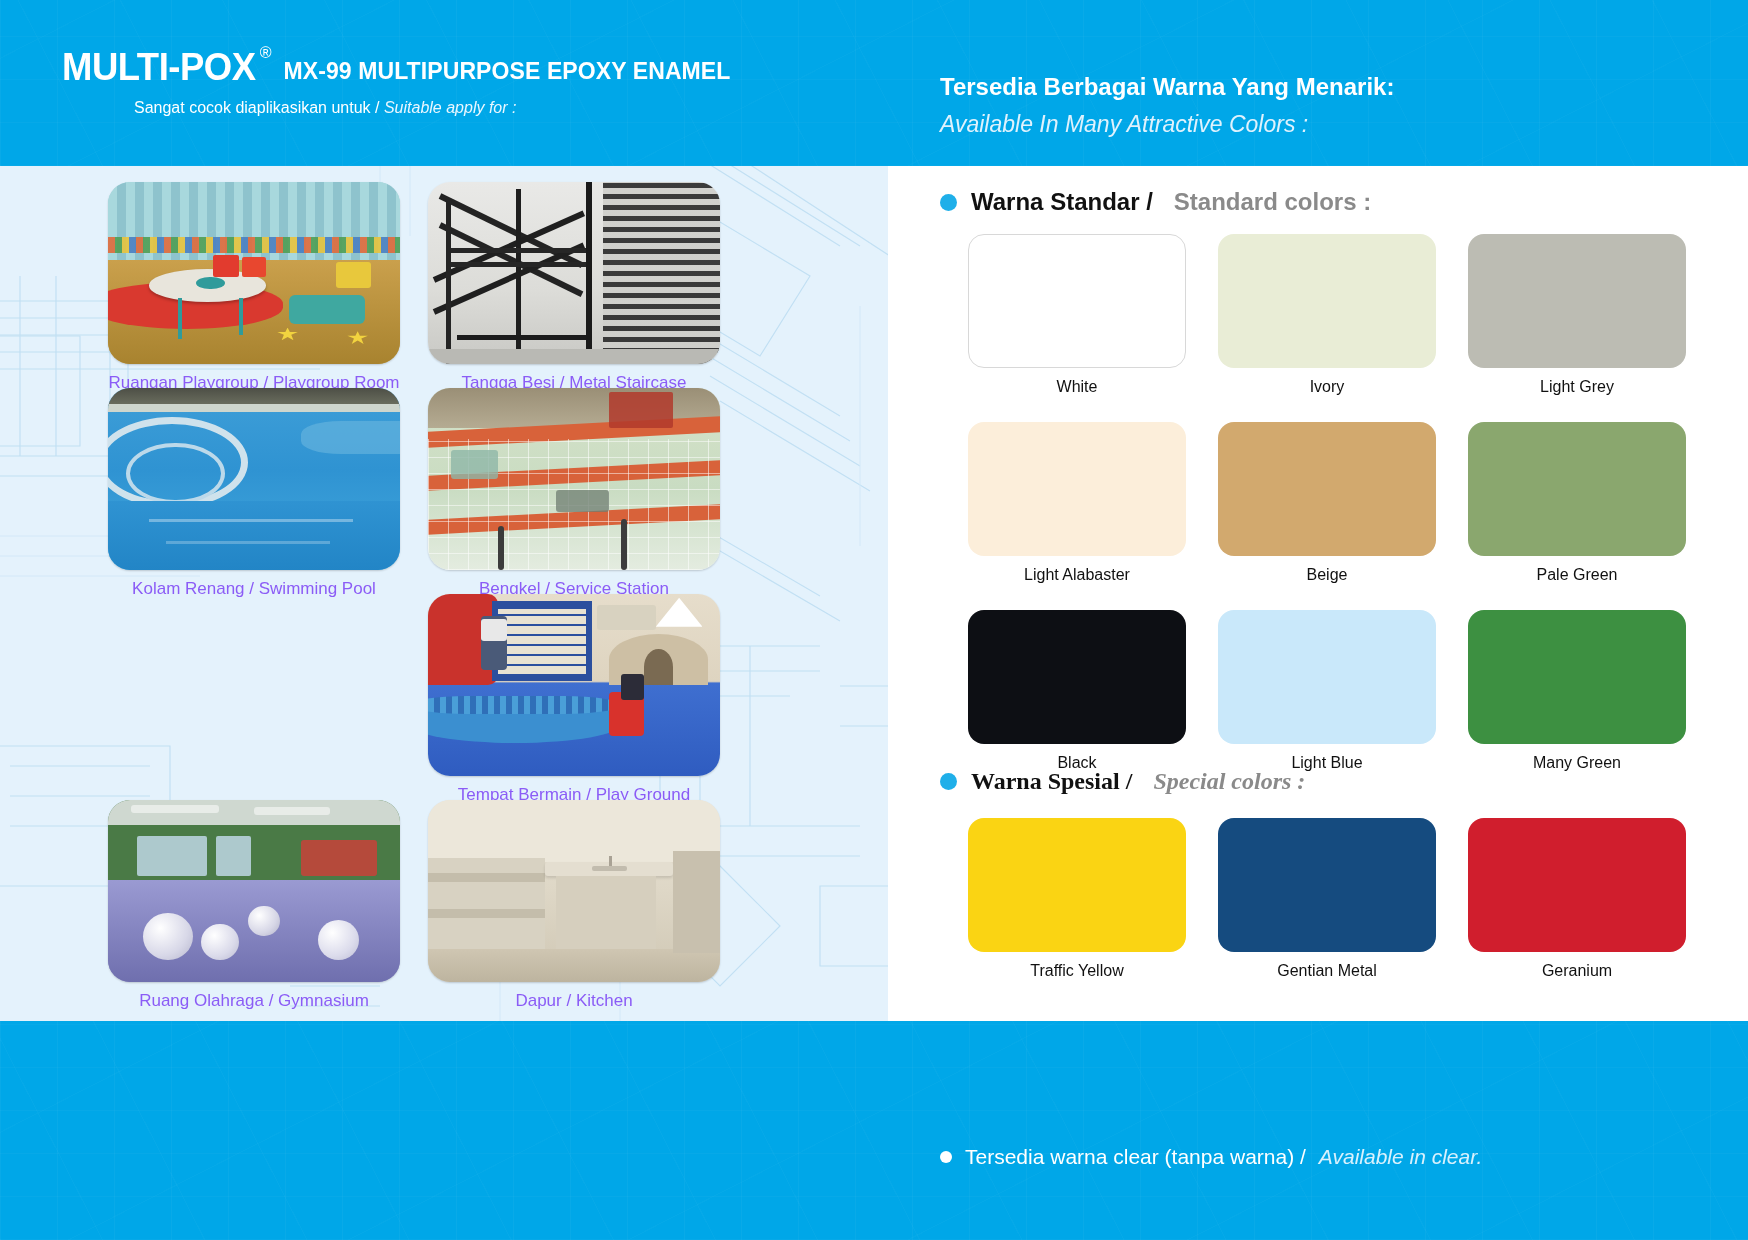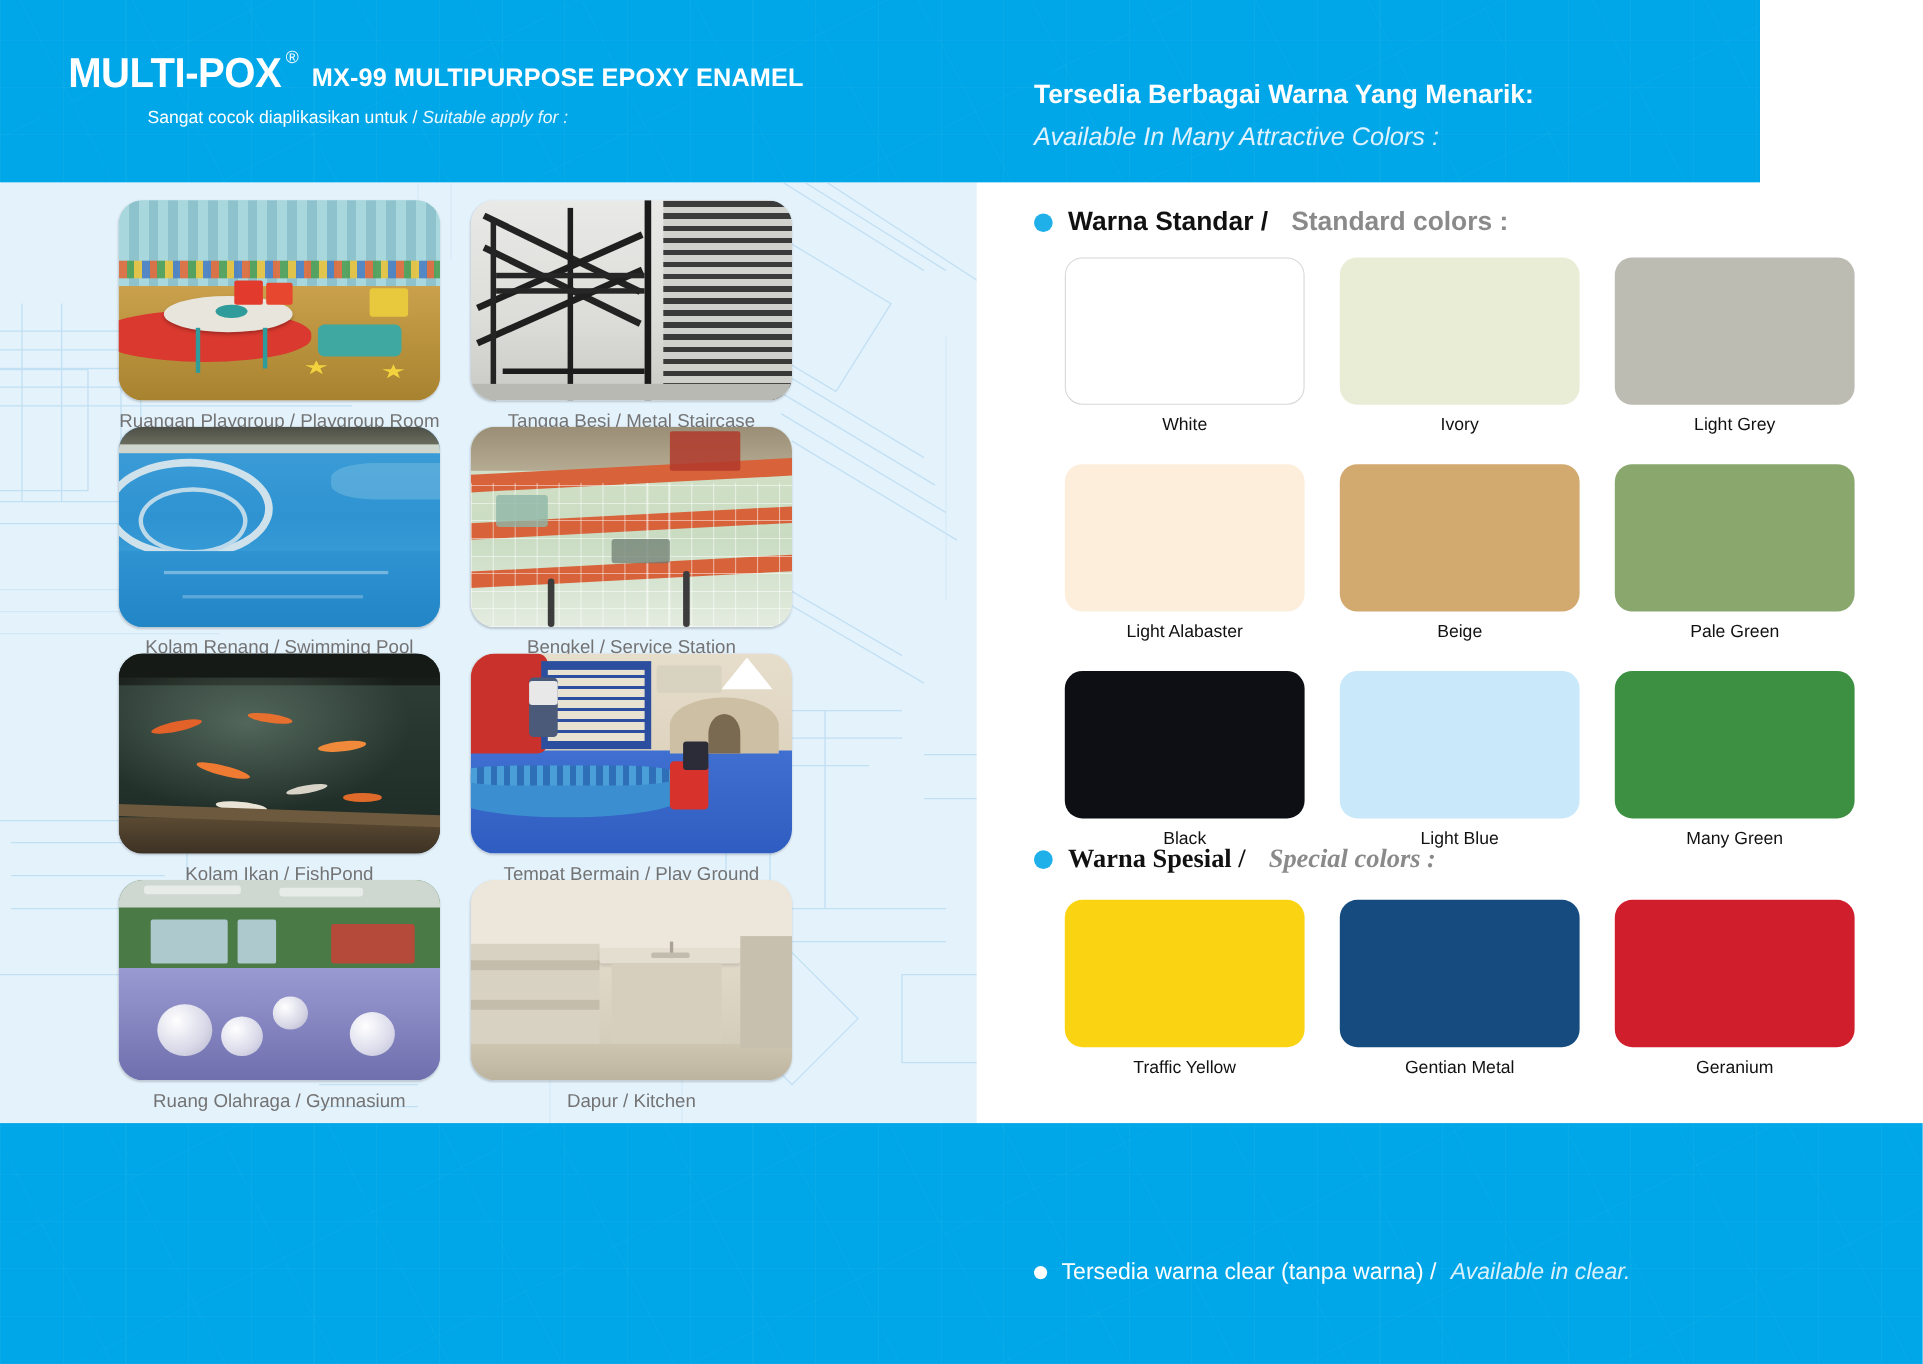--- a/index.html
+++ b/index.html
@@ -17,21 +17,21 @@
   .page {
     position: absolute;
     inset: 0;
     background: #ffffff;
   }
 
   
   .header-band {
     position: absolute;
     left: 0; top: 0;
-    width: 1600px; height: 166px;
+    width: 1748px; height: 166px;
     background: #00a7e8;
     overflow: hidden;
   }
   .blueprint-tex {
     position: absolute;
     inset: 0;
     opacity: .35;
     background-image:
       repeating-linear-gradient(90deg, rgba(255,255,255,.10) 0 1px, transparent 1px 57px),
       repeating-linear-gradient(0deg, rgba(255,255,255,.08) 0 1px, transparent 1px 43px),
@@ -131,21 +131,21 @@
     height: 182px;
     border-radius: 22px;
     overflow: hidden;
     position: relative;
     box-shadow: 0 1px 2px rgba(0,0,0,.18);
   }
   .cap {
     margin-top: 9px;
     text-align: center;
     font-size: 17px;
-    color: #737373;
+    color: #8b5cf6;
     white-space: nowrap;
   }
 
   
   .right-panel {
     position: absolute;
     left: 888px; top: 166px;
     width: 860px; height: 855px;
     background: #ffffff;
   }
@@ -350,37 +350,20 @@
           <div class="sub" style="left:0;top:28%;width:100%;height:72%;background-image:repeating-linear-gradient(90deg,rgba(255,255,255,.55) 0 1px,transparent 1px 20px),repeating-linear-gradient(0deg,rgba(255,255,255,.5) 0 1px,transparent 1px 16px);"></div>
           <div class="sub" style="left:8%;top:34%;width:16%;height:16%;background:#8fb6a8;border-radius:3px;opacity:.8;"></div>
           <div class="sub" style="left:44%;top:56%;width:18%;height:12%;background:#6f7d72;border-radius:3px;opacity:.75;"></div>
           <div class="sub" style="left:24%;top:76%;width:6px;height:24%;background:#3c3c3c;border-radius:3px;"></div>
           <div class="sub" style="left:66%;top:72%;width:6px;height:28%;background:#3c3c3c;border-radius:3px;"></div>
           <div class="sub" style="left:62%;top:2%;width:22%;height:20%;background:#b23a2c;border-radius:2px;opacity:.85;"></div>
         </div>
         <div class="cap">Bengkel / Service Station</div>
       </div>
 
-      <div class="photo-cell" style="left:108px; top:428px;">
-        <div class="photo">
-          <div class="ph-fill" style="background:linear-gradient(180deg,#33413a 0%,#27362f 40%,#1c2823 100%);"></div>
-          <div class="sub" style="left:0;top:0;width:100%;height:16%;background:#161a16;"></div>
-          <div class="sub" style="left:0;top:12%;width:100%;height:76%;background:radial-gradient(ellipse at 40% 30%, rgba(160,190,170,.35) 0%, rgba(40,60,52,.1) 60%);"></div>
-          <div class="sub" style="left:10%;top:34%;width:16%;height:5%;background:#e2622a;border-radius:50%;transform:rotate(-12deg);"></div>
-          <div class="sub" style="left:40%;top:30%;width:14%;height:4.5%;background:#e8702f;border-radius:50%;transform:rotate(8deg);"></div>
-          <div class="sub" style="left:62%;top:44%;width:15%;height:5%;background:#f08a3a;border-radius:50%;transform:rotate(-6deg);"></div>
-          <div class="sub" style="left:24%;top:56%;width:17%;height:5%;background:#ef7a32;border-radius:50%;transform:rotate(14deg);"></div>
-          <div class="sub" style="left:52%;top:66%;width:13%;height:4%;background:#d8d4c8;border-radius:50%;transform:rotate(-10deg);"></div>
-          <div class="sub" style="left:30%;top:74%;width:16%;height:5%;background:#e9e4d6;border-radius:50%;transform:rotate(6deg);"></div>
-          <div class="sub" style="left:70%;top:70%;width:12%;height:4%;background:#e06a2a;border-radius:50%;"></div>
-          <div class="sub" style="left:0;top:82%;width:100%;height:18%;background:linear-gradient(180deg,#5b4a33 0%,#3d3224 100%);"></div>
-          <div class="sub" style="left:0;top:78%;width:100%;height:6%;background:#6d5a3e;transform:skewY(2deg);"></div>
-        </div>
-        <div class="cap">Kolam Ikan / FishPond</div>
-      </div>
 
       <div class="photo-cell" style="left:428px; top:428px;">
         <div class="photo">
           <div class="ph-fill" style="background:linear-gradient(180deg,#e6ddcb 0%,#ded4c0 48%,#3f6fd0 49%,#2f5cc0 100%);"></div>
           <div class="sub" style="left:0;top:0;width:24%;height:50%;background:#c9322c;border-radius:0 10px 10px 0;"></div>
           <div class="sub" style="left:22%;top:4%;width:34%;height:44%;background:#2b4f9e;"></div>
           <div class="sub" style="left:24%;top:8%;width:30%;height:36%;background:repeating-linear-gradient(0deg,#e8e2d2 0 8px,#2b4f9e 8px 10px);"></div>
           <div class="sub" style="left:58%;top:6%;width:20%;height:14%;background:#d8d2c0;border-radius:3px;"></div>
           <div class="sub" style="left:62%;top:22%;width:34%;height:28%;background:#cdbfa4;border-radius:50% 50% 0 0;"></div>
           <div class="sub" style="left:74%;top:30%;width:10%;height:20%;background:#7a6a52;border-radius:50% 50% 0 0;"></div>

